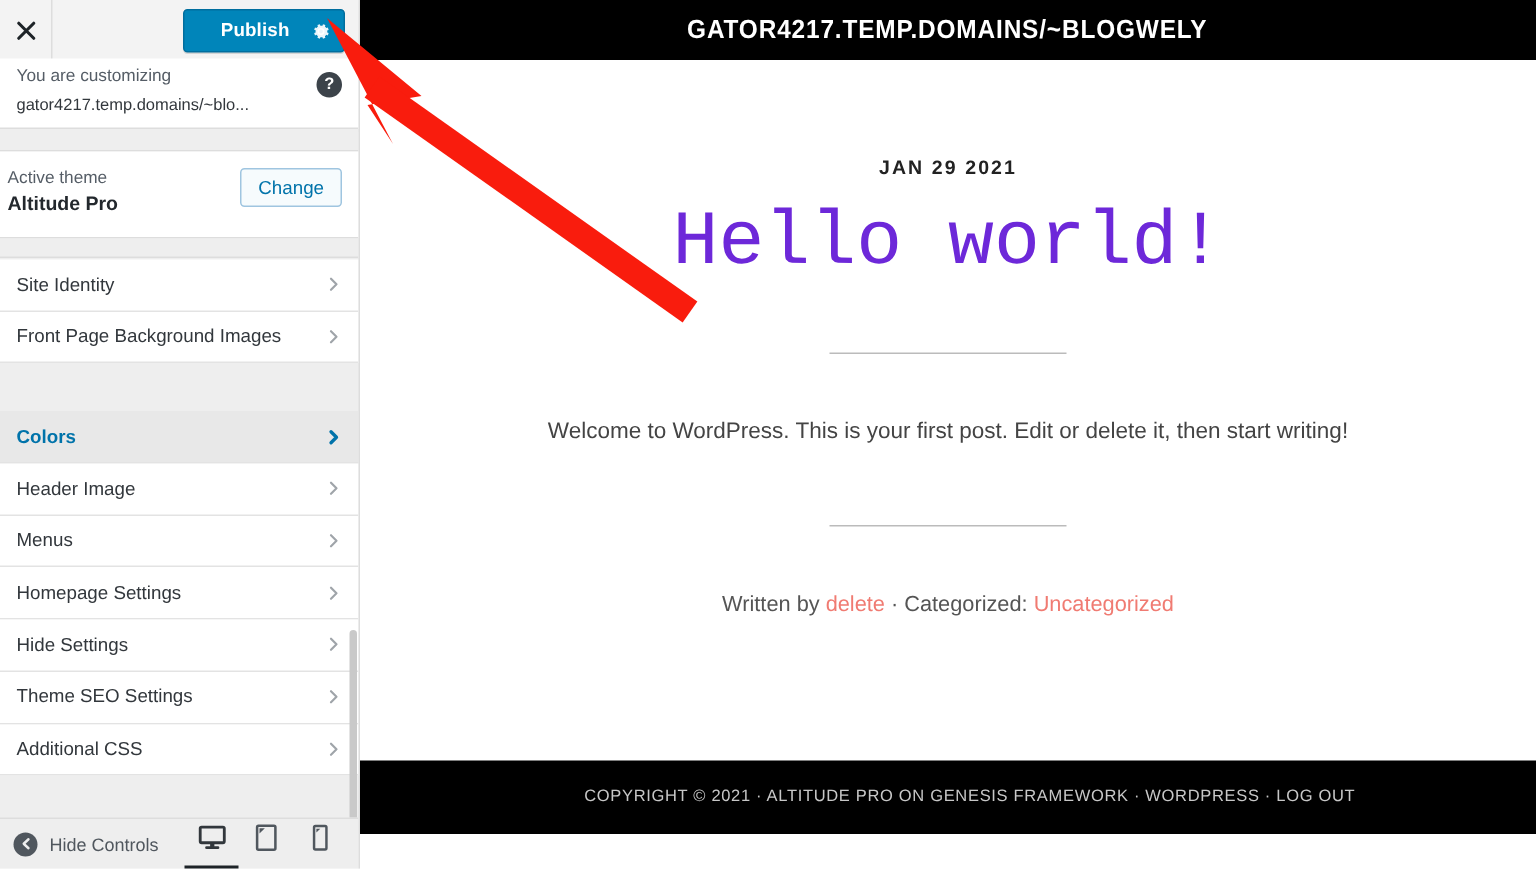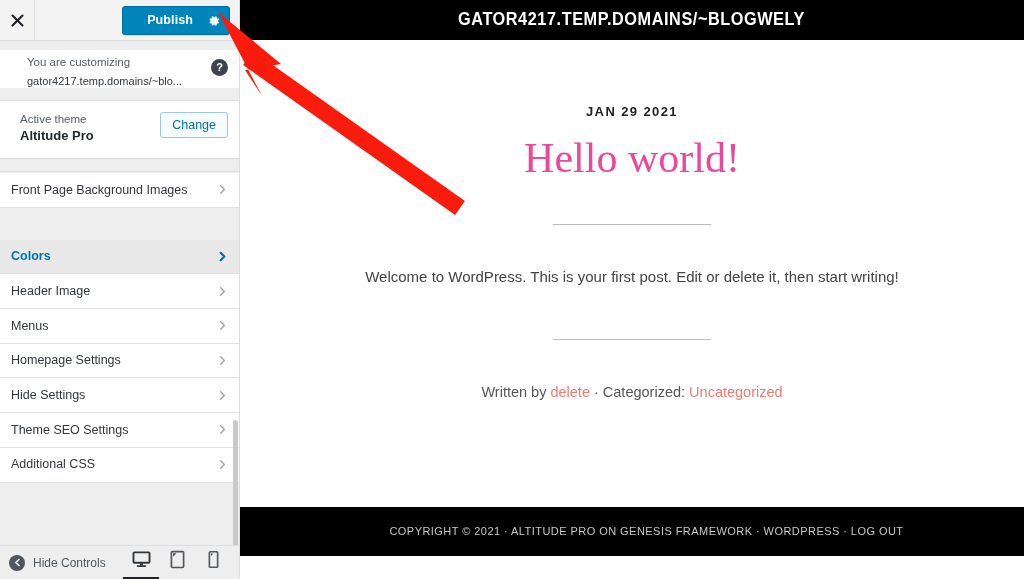--- a/index.html
+++ b/index.html
@@ -73,27 +73,27 @@
     box-sizing: border-box;
     cursor: pointer;
     line-height: 1;
     box-shadow: 0 1px 0 rgba(0,0,0,0.12);
   }
   .publish-label { margin-right: 14px; letter-spacing: 0.1px; }
   .publish-gear { width: 14px; height: 14px; display: block; }
 
   .cust-info {
     position: absolute;
-    left: 0; top: 50px;
+    left: 0; top: 39px;
     width: 239px;
     height: 47px;
     background: #ffffff;
     border-bottom: 1px solid #dddddd;
     box-sizing: border-box;
-    padding: 5px 12px 0 27px;
+    padding: 5px 12px 0 11px;
   }
   .cust-info-label {
     font-size: 11.5px;
     color: #555d66;
     line-height: 15px;
   }
   .cust-info-site {
     font-size: 11px;
     color: #32373c;
     line-height: 20px;
@@ -130,21 +130,21 @@
   .gap-strip.s2 { top: 159px; }
 
   .theme-row {
     position: absolute;
     left: 0; top: 101px;
     width: 239px;
     height: 58px;
     background: #ffffff;
     border-bottom: 1px solid #dddddd;
     box-sizing: border-box;
-    padding: 11px 12px 0 20px;
+    padding: 11px 12px 0 5px;
   }
   .theme-active-label {
     font-size: 11.5px;
     color: #555d66;
     line-height: 14px;
   }
   .theme-name {
     font-size: 13px;
     font-weight: bold;
     color: #23282d;
@@ -305,25 +305,25 @@
   .entry-date {
     margin-top: 65px;
     font-size: 13px;
     font-weight: bold;
     color: #222222;
     letter-spacing: 1.4px;
     line-height: 1;
   }
   .entry-title {
     margin-top: 16px;
-    font-size: 42px;
+    font-size: 51px;
     font-weight: 300;
-    color: #ec4899;
+    color: #6d28d9;
     line-height: 1.15;
-    font-family: Liberation Serif, serif;
+    font-family: Liberation Mono, monospace;
   }
   .hr-divider {
     width: 158px;
     height: 0;
     border-top: 1px solid #bbbbbb;
     margin: 0 auto;
   }
   .hr-1 { margin-top: 42px; }
   .hr-2 { margin-top: 50px; }
   .entry-content {
@@ -406,20 +406,28 @@
 
     <div class="theme-row">
       <div class="theme-active-label">Active theme</div>
       <div class="theme-name">Altitude Pro</div>
       <div class="change-btn">Change</div>
     </div>
 
     <div class="gap-strip s2"></div>
 
     <div class="nav-list">
+      <div class="nav-item">
+        <span class="nav-label">Site Identity</span>
+        <span>
+            <svg class="chev" viewBox="0 0 12 12">
+              <path d="M4 2 L8 6 L4 10" fill="none" stroke-width="1.6" stroke-linecap="round" stroke-linejoin="round"></path>
+            </svg>
+          </span>
+      </div>
       <div class="nav-item">
         <span class="nav-label">Front Page Background Images</span>
         <span>
             <svg class="chev" viewBox="0 0 12 12">
               <path d="M4 2 L8 6 L4 10" fill="none" stroke-width="1.6" stroke-linecap="round" stroke-linejoin="round"></path>
             </svg>
           </span>
       </div>
       <div class="nav-item active">
         <span class="nav-label">Colors</span>

